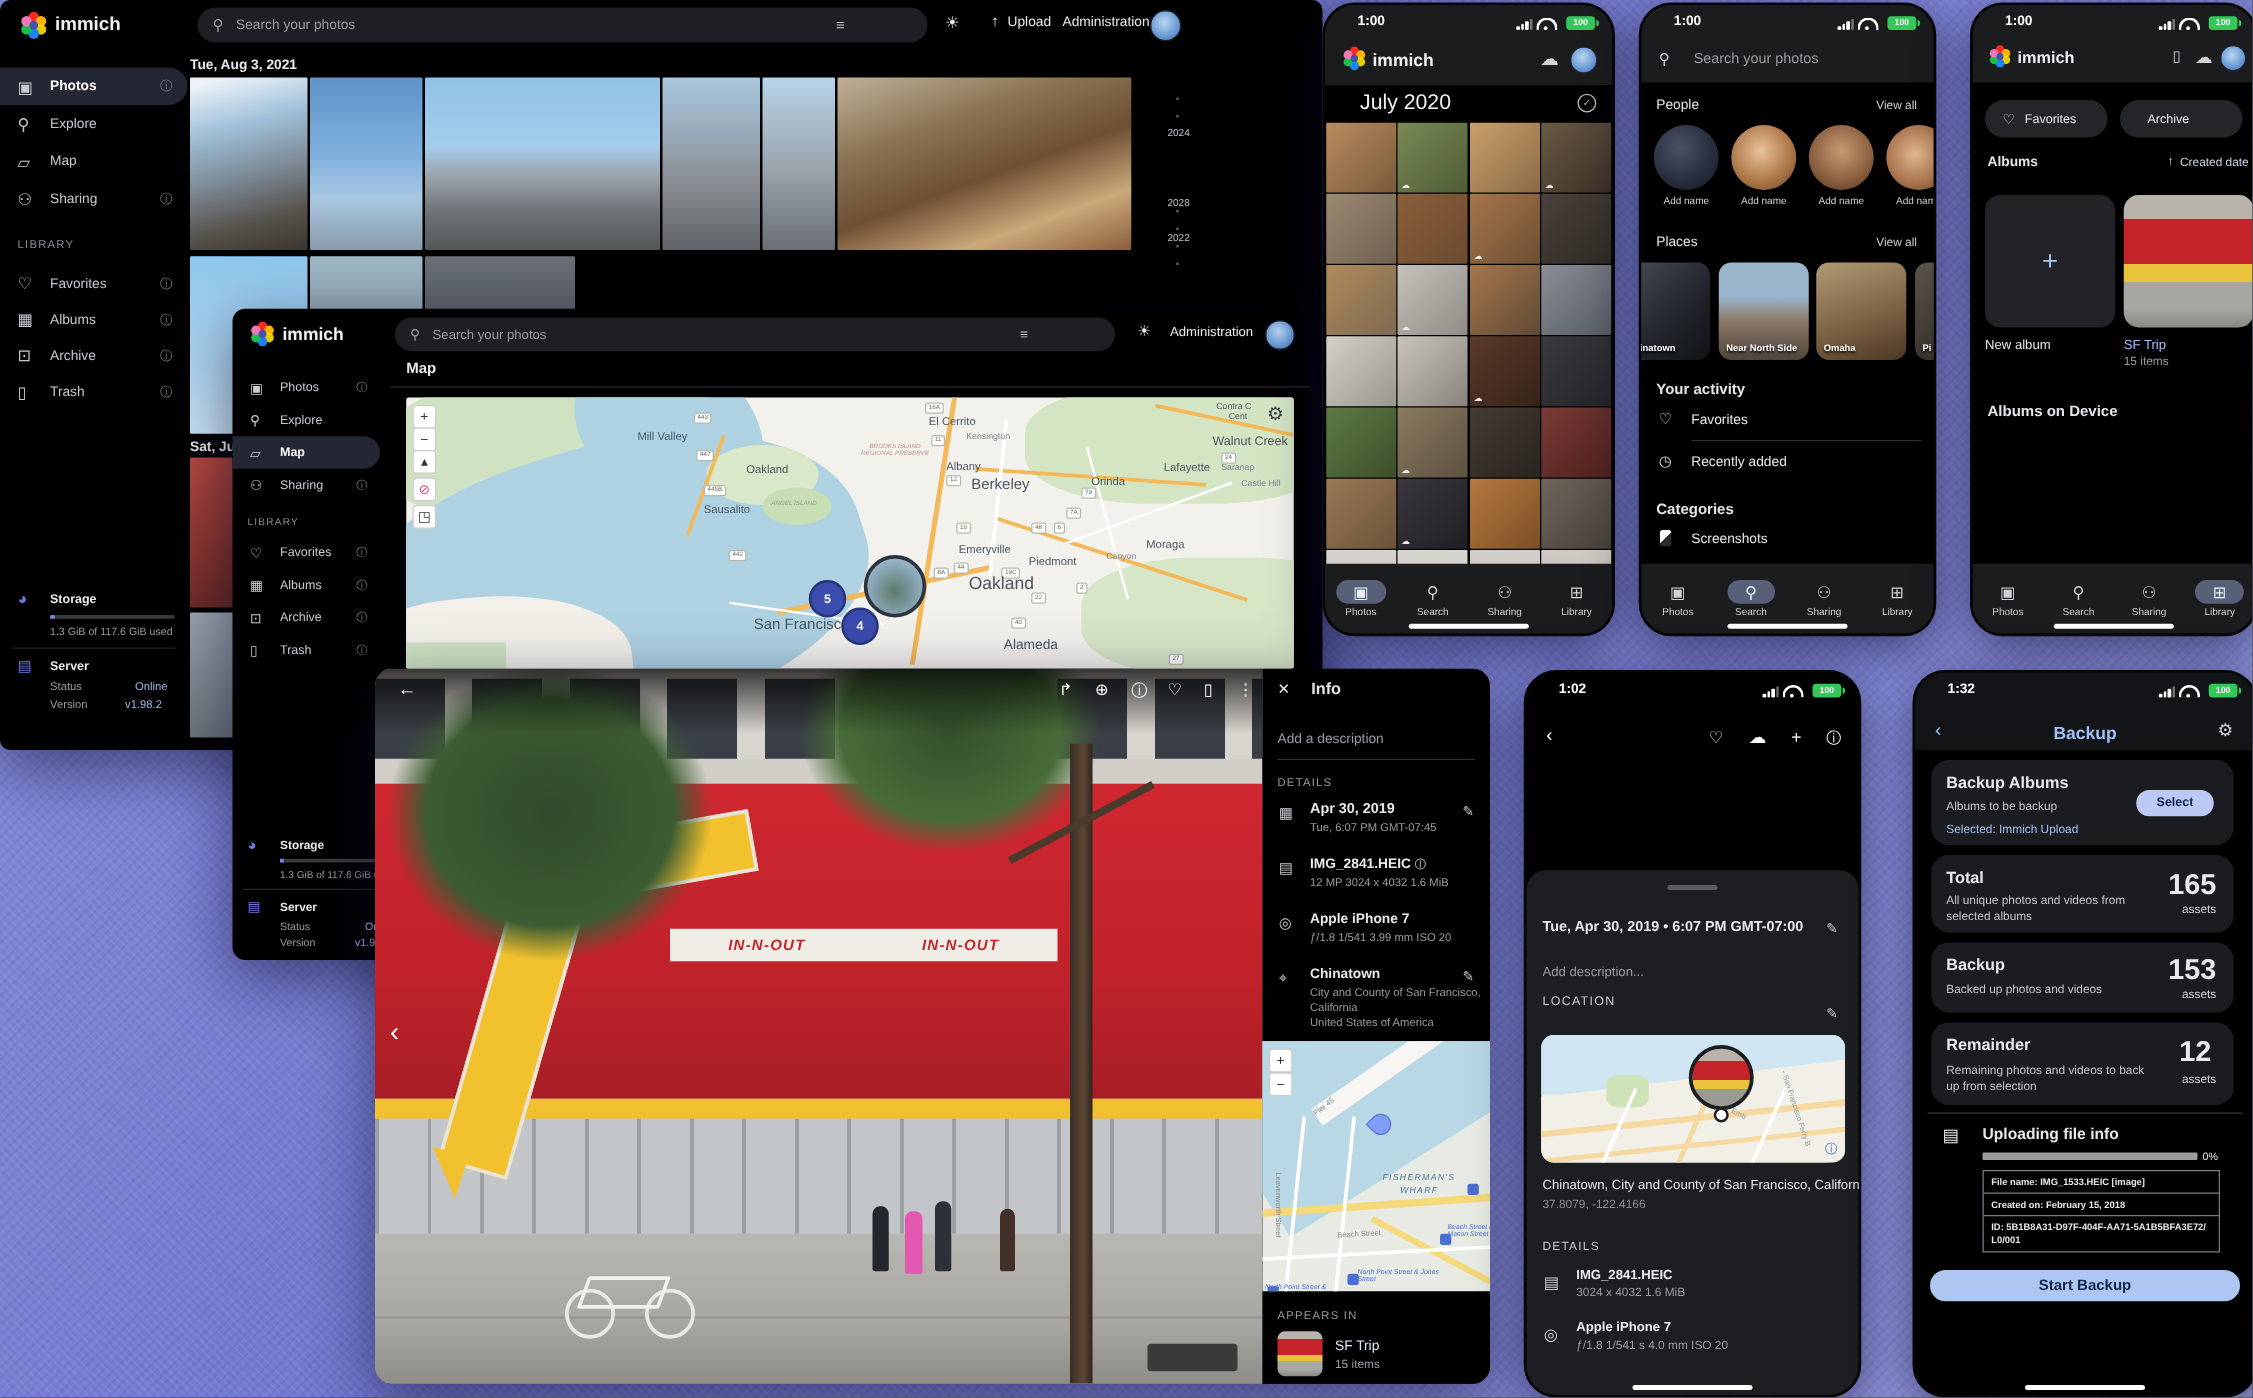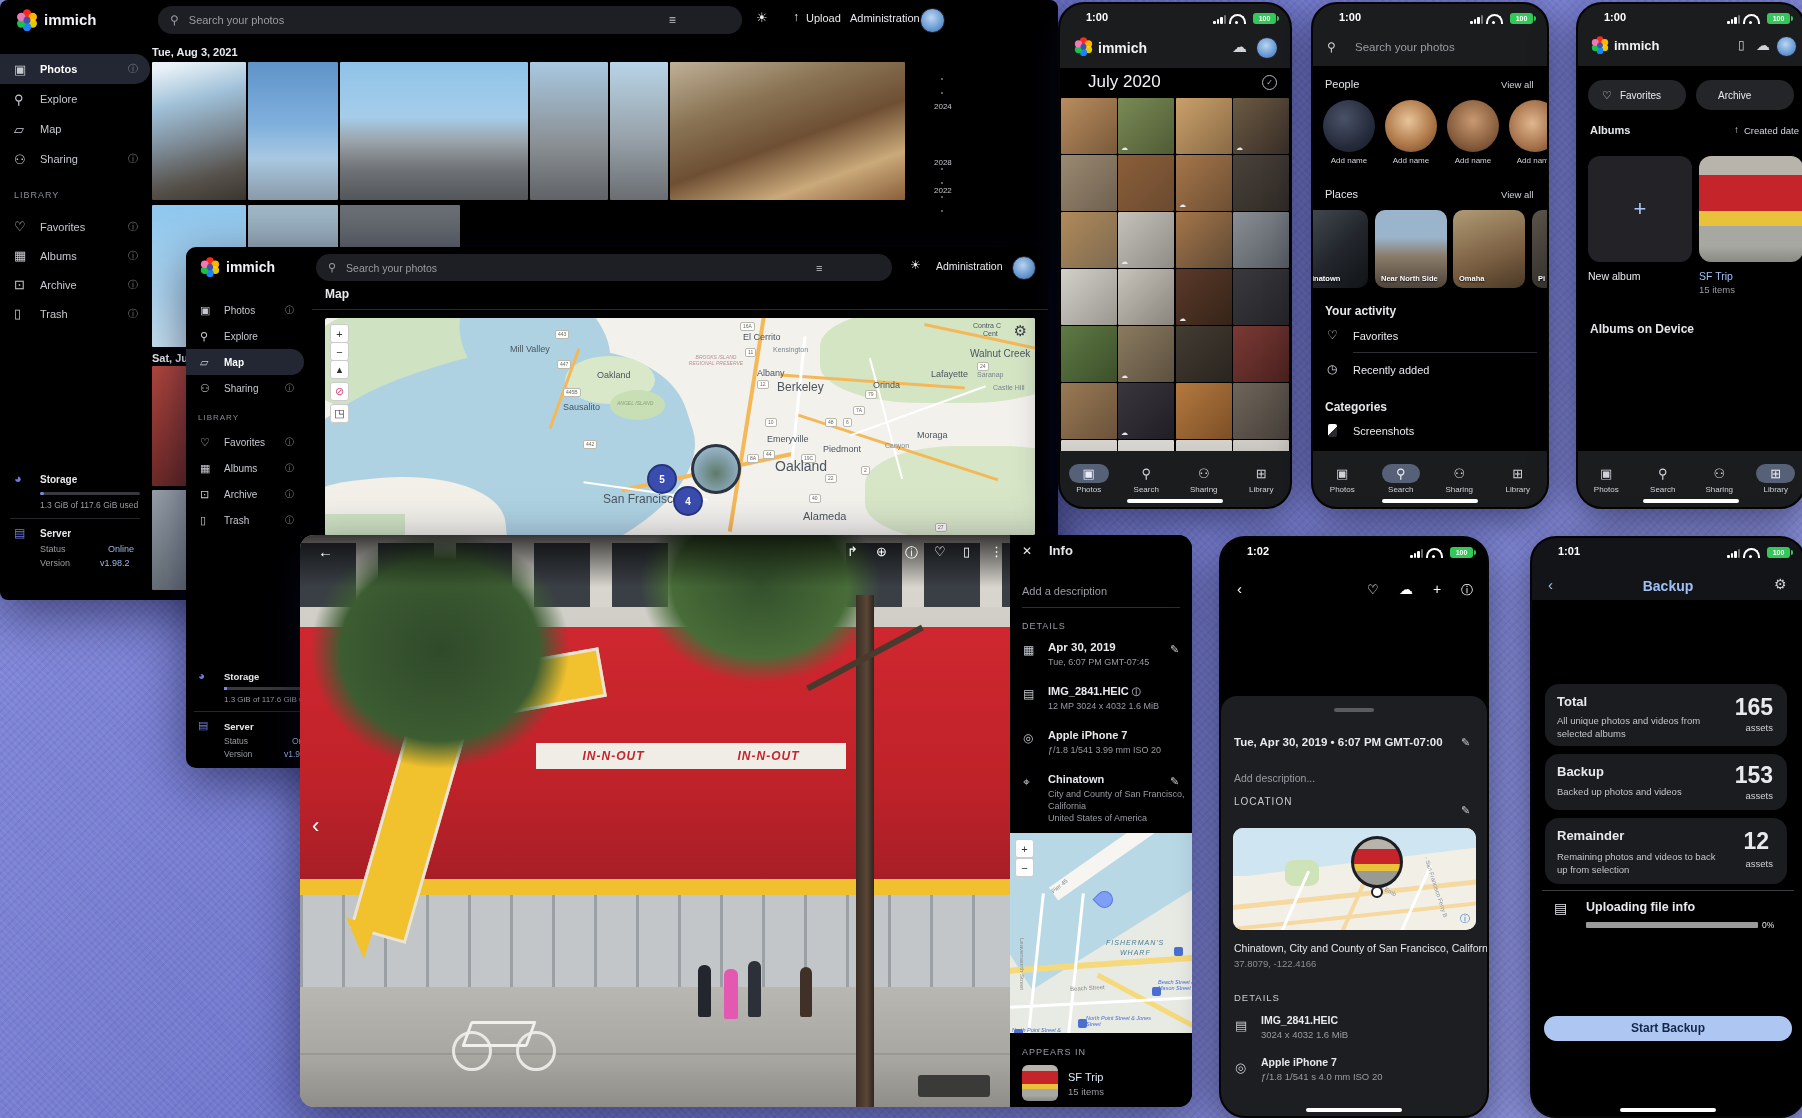--- a/index.html
+++ b/index.html
@@ -757,34 +757,40 @@
       <span class="abs g1" style="left:14px;top:364px;font-size:13px">◎</span>
       <div class="abs nw" style="left:40px;top:360px;font-size:10.5px;font-weight:bold">Apple iPhone 7</div>
       <div class="abs nw g2" style="left:40px;top:375px;font-size:9.5px">ƒ/1.8   1/541 s   4.0 mm   ISO 20</div>
     </div>
     <div class="homebar"></div>
   </div>
 
   <div class="phone" style="left:1530px;top:536px;width:272px;height:578px;">
     <div class="abs" style="left:0;top:0;width:272px;height:62px;background:#131417"></div>
     <div class="sb">
-      <span class="time">1:01</span>
+      <span class="time">1:32</span>
       <span class="sig">
           <i style="height:3px"></i>
           <i style="height:5px"></i>
           <i style="height:7px"></i>
           <i style="height:9px;opacity:.4"></i>
         </span>
       <span class="wifi"></span>
       <span class="batt">100</span>
     </div>
     <span class="abs ibtn" style="left:16px;top:38px;font-size:15px;color:#9fc0f7">‹</span>
     <div class="abs nw" style="left:0;top:40px;width:272px;text-align:center;font-size:14px;font-weight:bold;color:#9fc0f7">Backup</div>
     <span class="abs ibtn" style="left:242px;top:38px;font-size:14px;color:#cfd2d6">⚙</span>
 
+    <div class="card" style="left:13px;top:70px;width:242px;height:68px;">
+      <div class="abs nw" style="left:12px;top:10px;font-size:13px;font-weight:bold">Backup Albums</div>
+      <div class="abs nw" style="left:12px;top:32px;font-size:9.5px;color:#c3c6cb">Albums to be backup</div>
+      <div class="abs ibtn" style="left:164px;top:24px;width:62px;height:21px;background:#bcc9f5;border-radius:12px;color:#10234a;font-size:10px;font-weight:bold;text-align:center;line-height:21px">Select</div>
+      <div class="abs nw" style="left:12px;top:50px;font-size:9.5px;color:#9fc0f7">Selected: Immich Upload</div>
+    </div>
 
     <div class="card" style="left:13px;top:146px;width:242px;height:62px;">
       <div class="abs nw" style="left:12px;top:10px;font-size:13px;font-weight:bold">Total</div>
       <div class="abs" style="left:12px;top:30px;width:150px;font-size:9.5px;color:#c3c6cb;line-height:13px">All unique photos and videos from selected albums</div>
       <div class="abs nw" style="right:14px;top:10px;font-size:23px;font-weight:bold">165</div>
       <div class="abs nw" style="right:14px;top:38px;font-size:9.5px;color:#cfd2d6">assets</div>
     </div>
 
     <div class="card" style="left:13px;top:216px;width:242px;height:56px;">
       <div class="abs nw" style="left:12px;top:10px;font-size:13px;font-weight:bold">Backup</div>
@@ -797,17 +803,22 @@
       <div class="abs nw" style="left:12px;top:10px;font-size:13px;font-weight:bold">Remainder</div>
       <div class="abs" style="left:12px;top:32px;width:160px;font-size:9.5px;color:#c3c6cb;line-height:13px">Remaining photos and videos to back up from selection</div>
       <div class="abs nw" style="right:18px;top:10px;font-size:23px;font-weight:bold">12</div>
       <div class="abs nw" style="right:14px;top:40px;font-size:9.5px;color:#cfd2d6">assets</div>
     </div>
     <div class="abs" style="left:10px;top:352px;width:252px;height:1px;background:#3a3c40"></div>
     <span class="abs" style="left:22px;top:362px;font-size:14px;color:#e8e9ed">▤</span>
     <div class="abs nw" style="left:54px;top:362px;font-size:12.5px;font-weight:bold">Uploading file info</div>
     <div class="abs" style="left:54px;top:384px;width:172px;height:6px;background:#9a9a9a;border-radius:1px"></div>
     <div class="abs nw" style="left:230px;top:382px;font-size:8.5px;color:#e8e9ed">0%</div>
+    <div class="abs" style="left:54px;top:398px;width:188px;border:1px solid #7b7e84;">
+      <div style="padding:4px 6px;border-bottom:1px solid #7b7e84;font-size:7.5px;font-weight:bold">File name: IMG_1533.HEIC [image]</div>
+      <div style="padding:4px 6px;border-bottom:1px solid #7b7e84;font-size:7.5px;font-weight:bold">Created on: February 15, 2018</div>
+      <div style="padding:4px 6px;font-size:7.5px;font-weight:bold;word-break:break-all;line-height:10px">ID: 5B1B8A31-D97F-404F-AA71-5A1B5BFA3E72/L0/001</div>
+    </div>
     <div class="abs ibtn" style="left:12px;top:478px;width:248px;height:25px;background:#adc7f2;border-radius:14px;color:#16264a;font-size:12px;font-weight:bold;text-align:center;line-height:25px">Start Backup</div>
     <div class="homebar"></div>
   </div>
 
 </div>
 
 </body></html>

